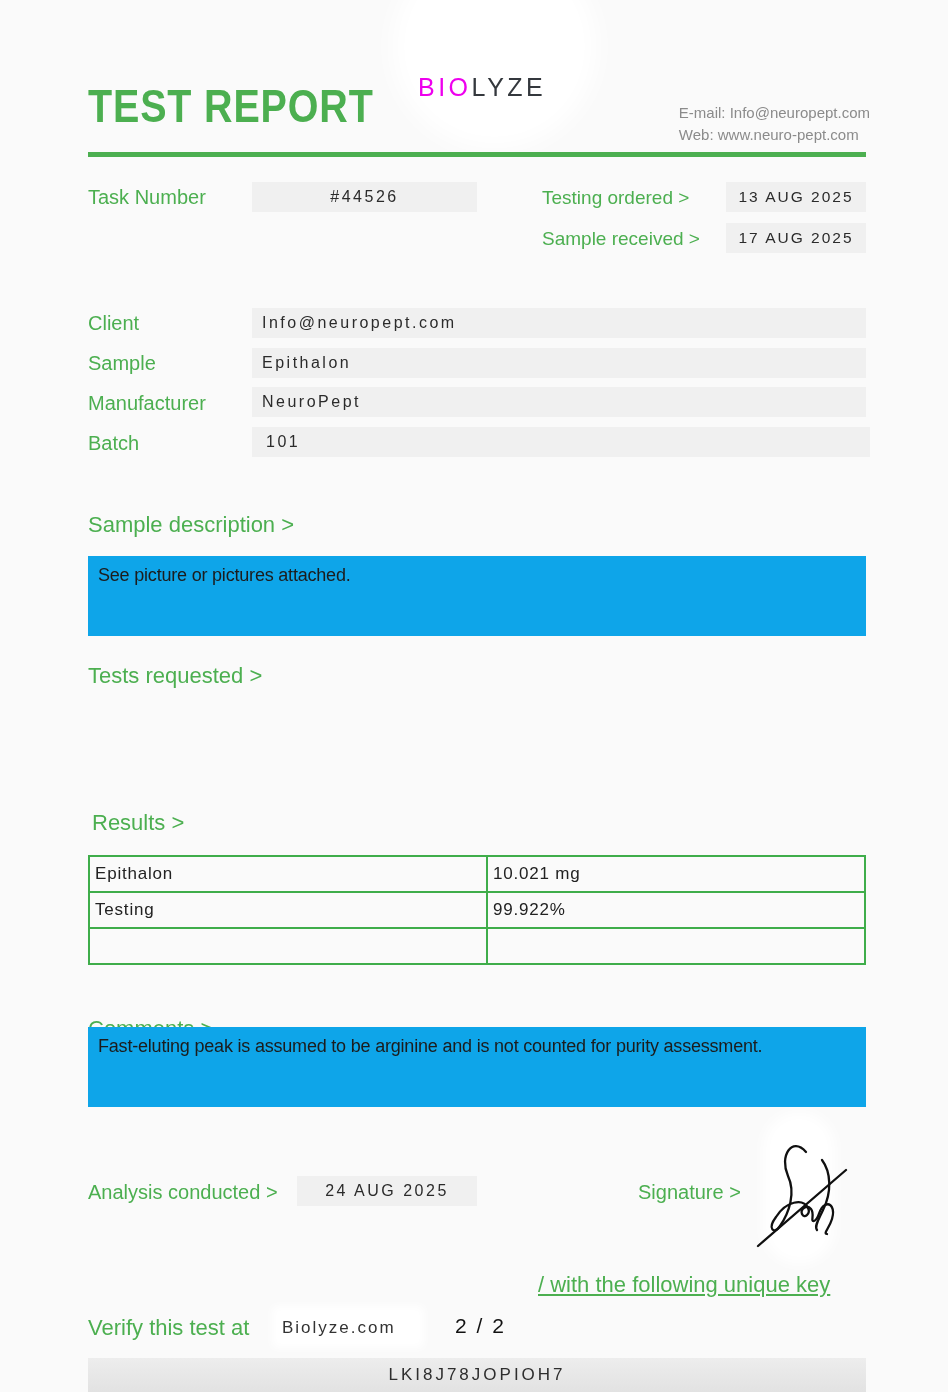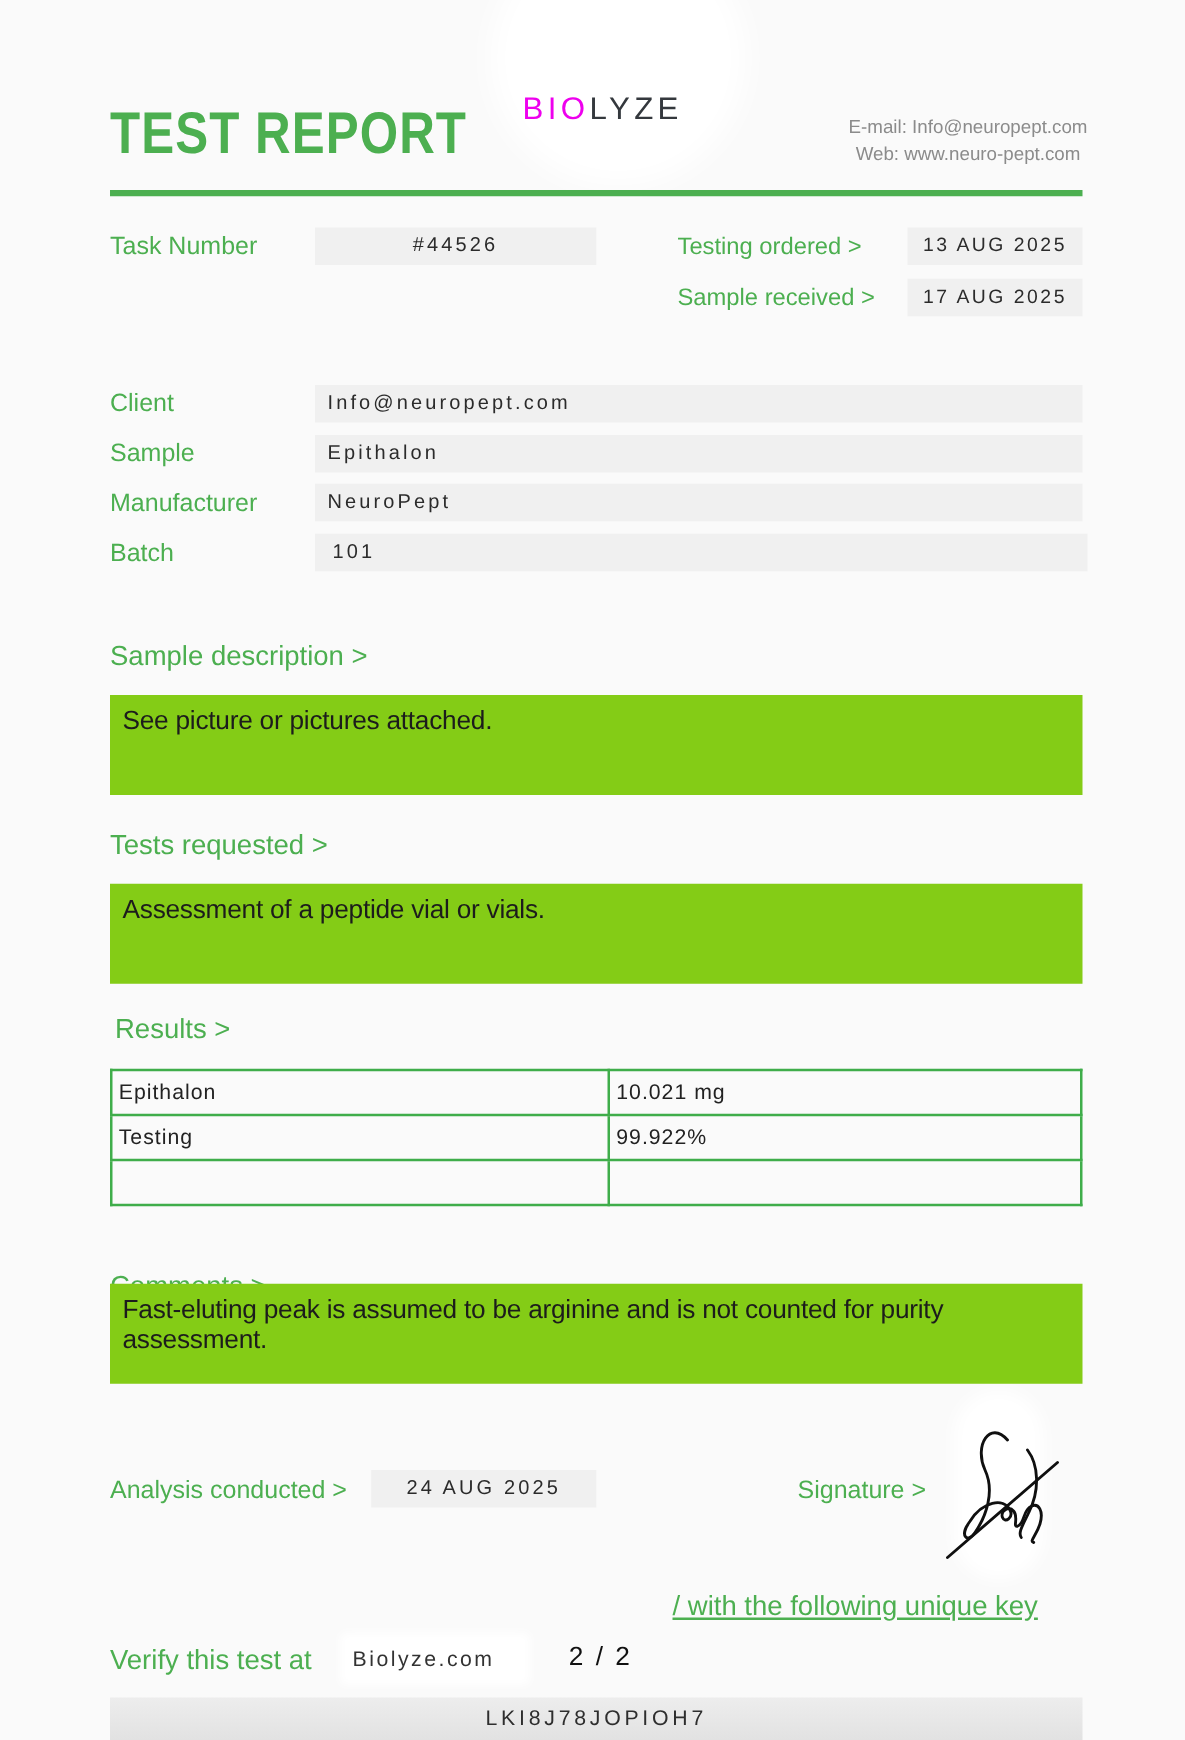--- a/index.html
+++ b/index.html
@@ -20,40 +20,40 @@
     transform:scaleX(0.84); transform-origin:left top; letter-spacing:1px;
     white-space:nowrap;
   }
   .logo {
     position:absolute; left:418px; top:73px;
     font-size:25px; letter-spacing:3.5px; font-weight:normal; white-space:nowrap;
   }
   .logo .p1 { color:#ee00ee; }
   .logo .p2 { color:#34383d; }
   .contact {
-    position:absolute; right:78px; top:91px; text-align:center;
+    position:absolute; right:78px; top:102px; text-align:left;
     font-size:15px; color:#8b8b8b; line-height:1.45; white-space:nowrap;
   }
   .rule { position:absolute; left:88px; top:152px; width:778px; height:5px; background:#4caf50; }
 
   .glabel { position:absolute; color:#4caf50; font-size:20px; white-space:nowrap; }
   .gheading { position:absolute; color:#4caf50; font-size:22px; white-space:nowrap; }
 
   .vbox {
     position:absolute; background:#f0f0f0; height:30px;
     font-size:16px; color:#2b2b2b; letter-spacing:2.5px;
     display:flex; align-items:center; white-space:nowrap;
   }
   .vbox.center { justify-content:center; }
   .vbox.left   { padding-left:10px; }
 
   .tbox {
-    position:absolute; left:88px; width:778px; height:80px; background:#84cc16;
+    position:absolute; left:88px; width:778px; height:80px; background:#0ea5e9;
     box-sizing:border-box; padding:9px 10px;
-    font-size:21px; color:#1c1c1c; letter-spacing:-0.2px;
+    font-size:18px; color:#1c1c1c; letter-spacing:-0.2px;
   }
 
   table.results {
     position:absolute; left:88px; top:855px; width:778px;
     border-collapse:collapse;
   }
   table.results td {
     border:2px solid #3fad4a; height:30px; padding:2px 4px 2px 5px;
     font-size:17px; color:#222; letter-spacing:0.8px; background:transparent;
   }
@@ -114,23 +114,20 @@
 
   <div class="glabel" style="left:88px; top:432px;">Batch</div>
   <div class="vbox left" style="left:252px; top:427px; width:604px; padding-left:14px;">101</div>
 
   <div class="gheading" style="left:88px; top:512px;">Sample description &gt;</div>
   <div class="tbox" style="top:556px;">
     <span>See picture or pictures attached.</span>
   </div>
 
   <div class="gheading" style="left:88px; top:663px;">Tests requested &gt;</div>
-  <div class="tbox" style="top:707px;">
-    <span>Assessment of a peptide vial or vials.</span>
-  </div>
 
   <div class="gheading" style="left:92px; top:810px;">Results &gt;</div>
   <table class="results">
     <tbody>
         <tr>
       <td class="c1">Epithalon</td>
       <td>10.021 mg</td>
     </tr>
     <tr>
       <td class="c1">Testing</td>

